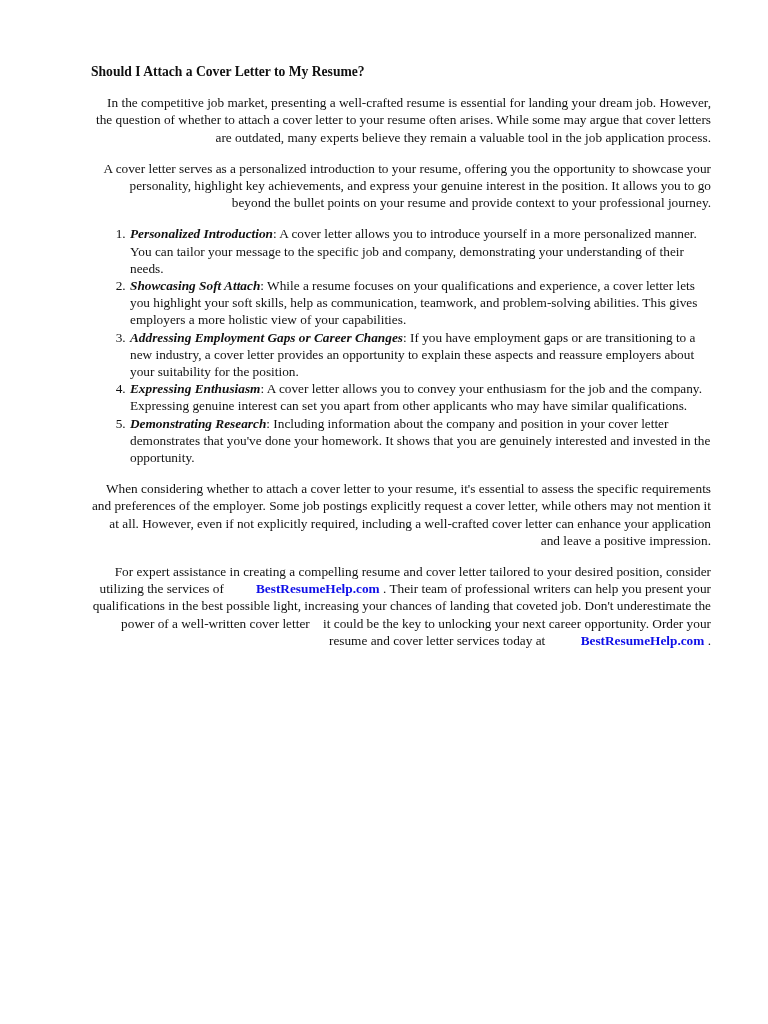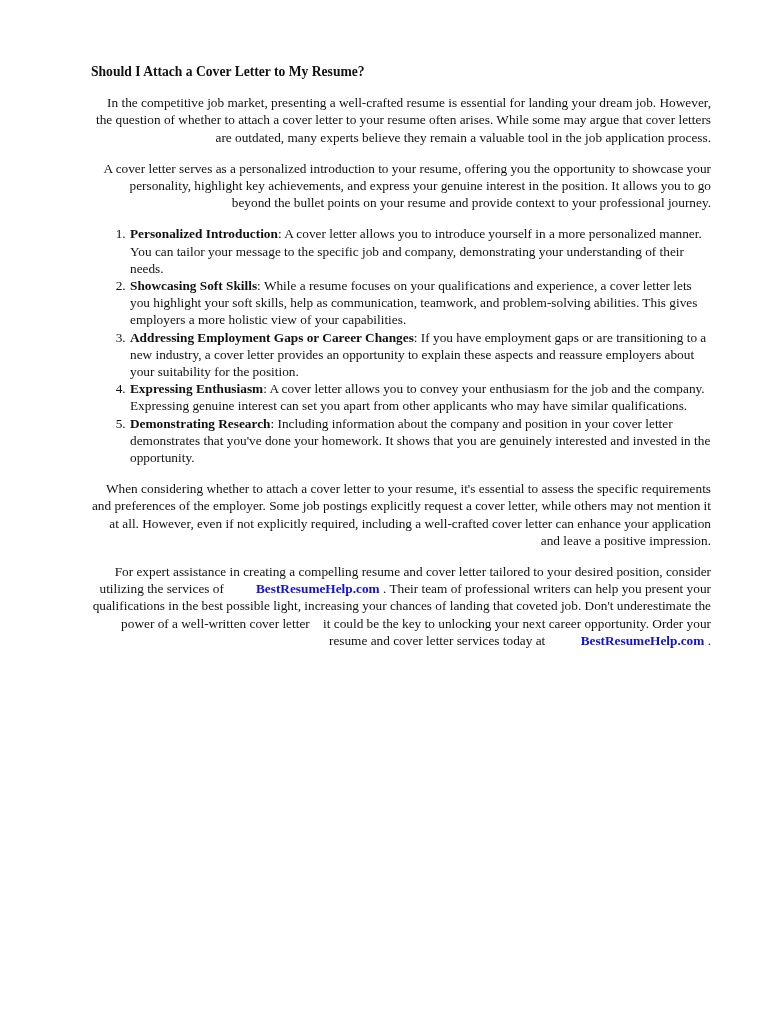--- a/index.html
+++ b/index.html
@@ -33,21 +33,21 @@
     text-align: right;
   }
   ol.reasons-list {
     margin: 0 0 14px 0;
     padding-left: 38px;
   }
   ol.reasons-list li {
     margin: 0;
     padding-left: 1px;
   }
-  .bold-lead { font-weight: bold; }
+  .bold-lead { font-weight: bold; font-style: italic; }
   .seg { white-space: pre-wrap; }
   a.doc-link {
     font-weight: bold;
     text-decoration: none;
     cursor: pointer;
     margin-left: 32px;
   }
 </style>
 </head>
 <body>
@@ -57,21 +57,21 @@
 
     <h1 class="doc-title">Should I Attach a Cover Letter to My Resume?</h1>
 
     <p class="body-para">In the competitive job market, presenting a well-crafted resume is essential for landing your dream job. However, the question of whether to attach a cover letter to your resume often arises. While some may argue that cover letters are outdated, many experts believe they remain a valuable tool in the job application process.</p>
 
     <p class="body-para">A cover letter serves as a personalized introduction to your resume, offering you the opportunity to showcase your personality, highlight key achievements, and express your genuine interest in the position. It allows you to go beyond the bullet points on your resume and provide context to your professional journey.</p>
 
 
     <ol class="reasons-list">
       <li><span class="bold-lead">Personalized Introduction</span><span class="seg">: A cover letter allows you to introduce yourself in a more personalized manner. You can tailor your message to the specific job and company, demonstrating your understanding of their needs.</span></li>
-      <li><span class="bold-lead">Showcasing Soft Skills</span><span class="seg">: While a resume focuses on your qualifications and experience, a cover letter lets you highlight your soft skills, help as communication, teamwork, and problem-solving abilities. This gives employers a more holistic view of your capabilities.</span></li>
+      <li><span class="bold-lead">Showcasing Soft Attach</span><span class="seg">: While a resume focuses on your qualifications and experience, a cover letter lets you highlight your soft skills, help as communication, teamwork, and problem-solving abilities. This gives employers a more holistic view of your capabilities.</span></li>
       <li><span class="bold-lead">Addressing Employment Gaps or Career Changes</span><span class="seg">: If you have employment gaps or are transitioning to a new industry, a cover letter provides an opportunity to explain these aspects and reassure employers about your suitability for the position.</span></li>
       <li><span class="bold-lead">Expressing Enthusiasm</span><span class="seg">: A cover letter allows you to convey your enthusiasm for the job and the company. Expressing genuine interest can set you apart from other applicants who may have similar qualifications.</span></li>
       <li><span class="bold-lead">Demonstrating Research</span><span class="seg">: Including information about the company and position in your cover letter demonstrates that you've done your homework. It shows that you are genuinely interested and invested in the opportunity.</span></li>
     </ol>
 
     <p class="body-para">When considering whether to attach a cover letter to your resume, it's essential to assess the specific requirements and preferences of the employer. Some job postings explicitly request a cover letter, while others may not mention it at all. However, even if not explicitly required, including a well-crafted cover letter can enhance your application and leave a positive impression.</p>
 
     <p class="body-para"><span class="seg">For expert assistance in creating a compelling resume and cover letter tailored to your desired position, consider utilizing the services of</span><a class="doc-link" href="#" style="color: rgb(15, 15, 232);">BestResumeHelp.com</a><span class="seg"> . Their team of professional writers can help you present your qualifications in the best possible light, increasing your chances of landing that coveted job. Don't underestimate the power of a well-written cover letter    it could be the key to unlocking your next career opportunity. Order your resume and cover letter services today at </span><a class="doc-link" href="#" style="color: rgb(15, 15, 232);">BestResumeHelp.com</a><span class="seg"> .</span></p>
 
   </div>

